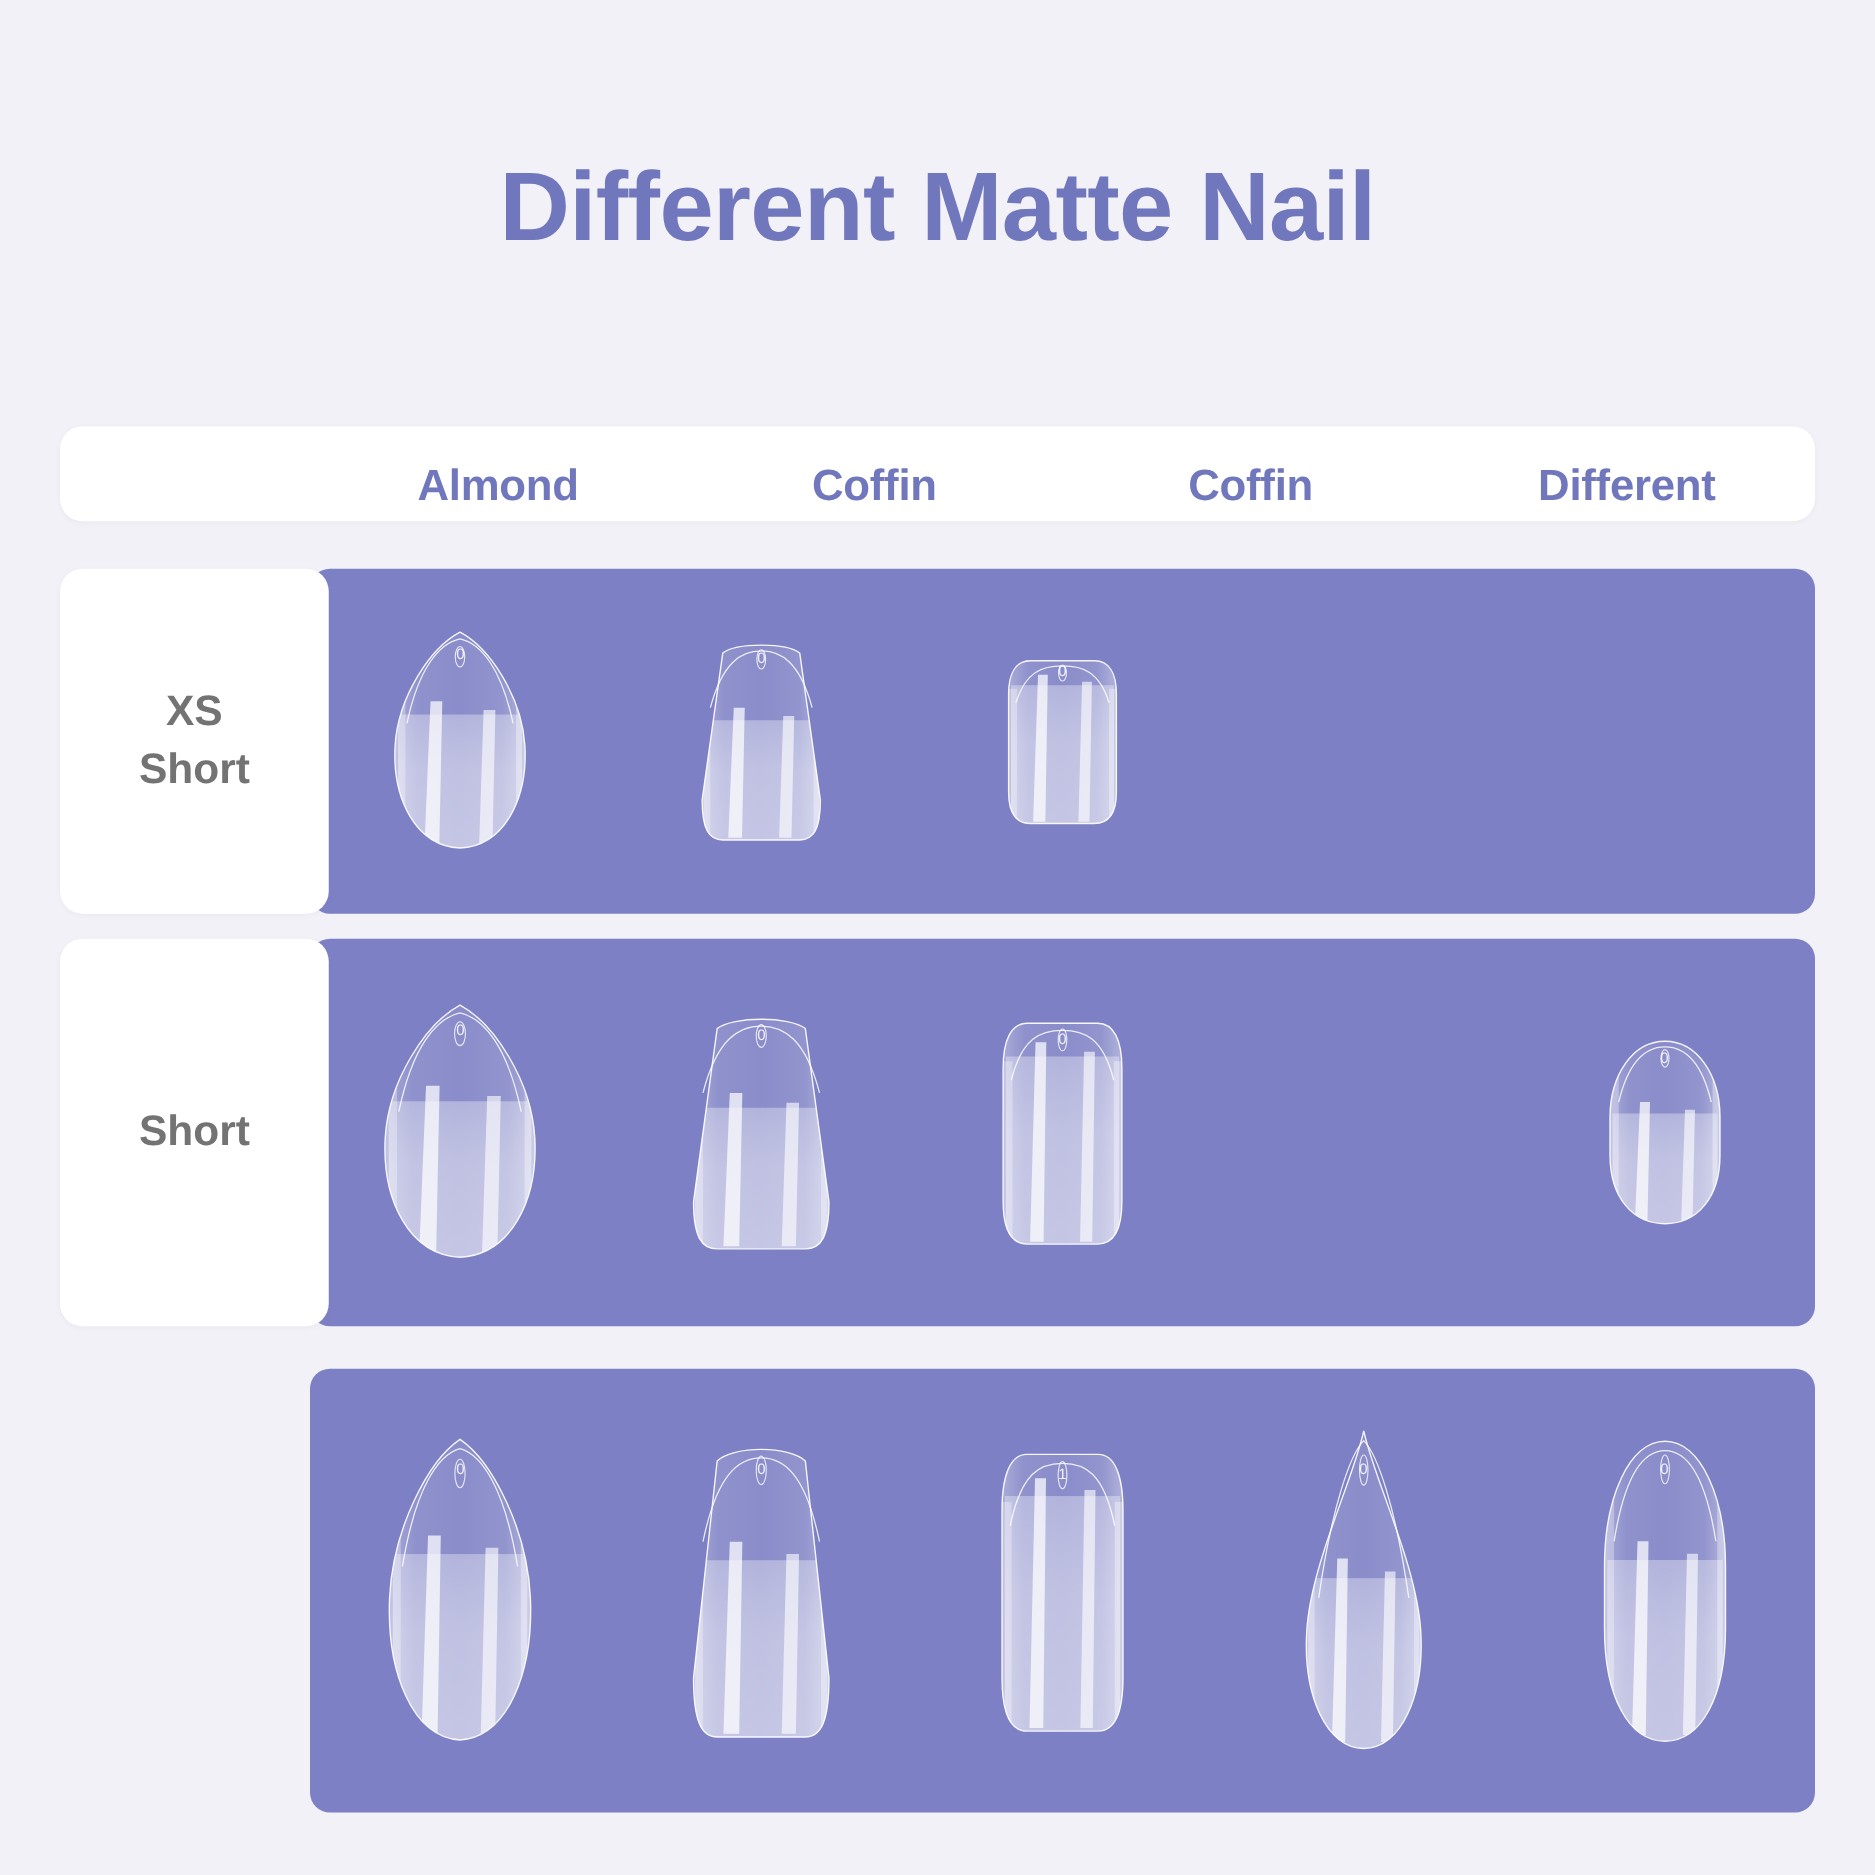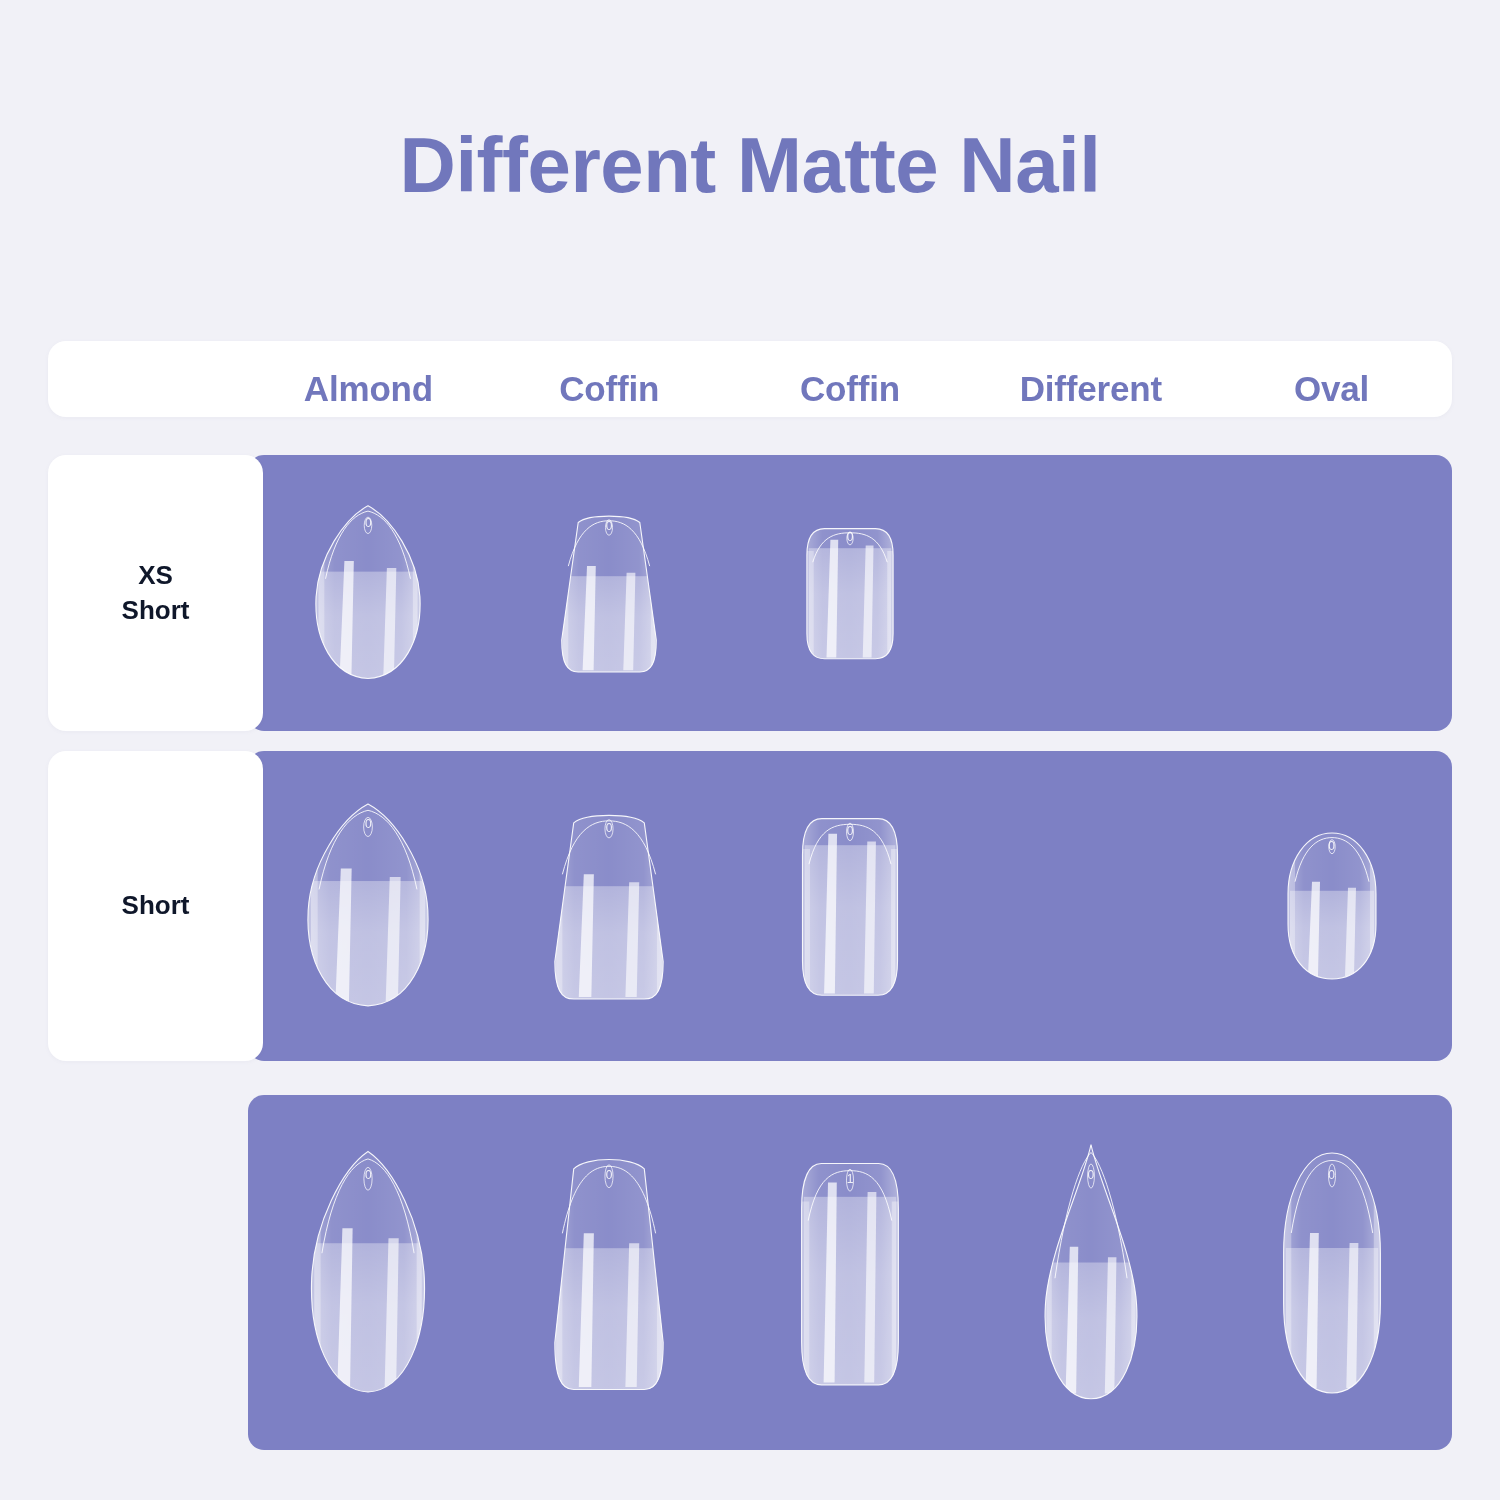--- a/index.html
+++ b/index.html
@@ -84,22 +84,22 @@
     height: 100%;
     background: #ffffff;
     border-radius: 18px;
     box-shadow: 0 1px 4px rgba(120,120,160,0.06);
     display: flex;
     align-items: center;
     justify-content: center;
     z-index: 2;
   }
   .row-label-text {
-    color: #0f172a;
-    font-size: 26px;
+    color: #737373;
+    font-size: 34px;
     font-weight: 700;
     text-align: center;
     line-height: 1.35;
     white-space: pre-line;
   }
 
   .row-panel {
     position: absolute;
     left: 200px;
     top: 0;
@@ -133,21 +133,20 @@
   <div class="title-block">
     <div class="title-line">Different Matte Nail</div>
   </div>
 
   <div class="header-card">
     <div class="header-cols" id="header-cols">
         <div class="header-col">Almond</div>
         <div class="header-col">Coffin</div>
         <div class="header-col">Coffin</div>
         <div class="header-col">Different</div>
-        <div class="header-col">Oval</div>
       </div>
   </div>
 
   <div class="row row-xs" id="row-0">
     <div class="row-label-card">
       <div class="row-label-text">XS
 Short</div>
     </div>
     <div class="row-panel">
         <div class="cell">

